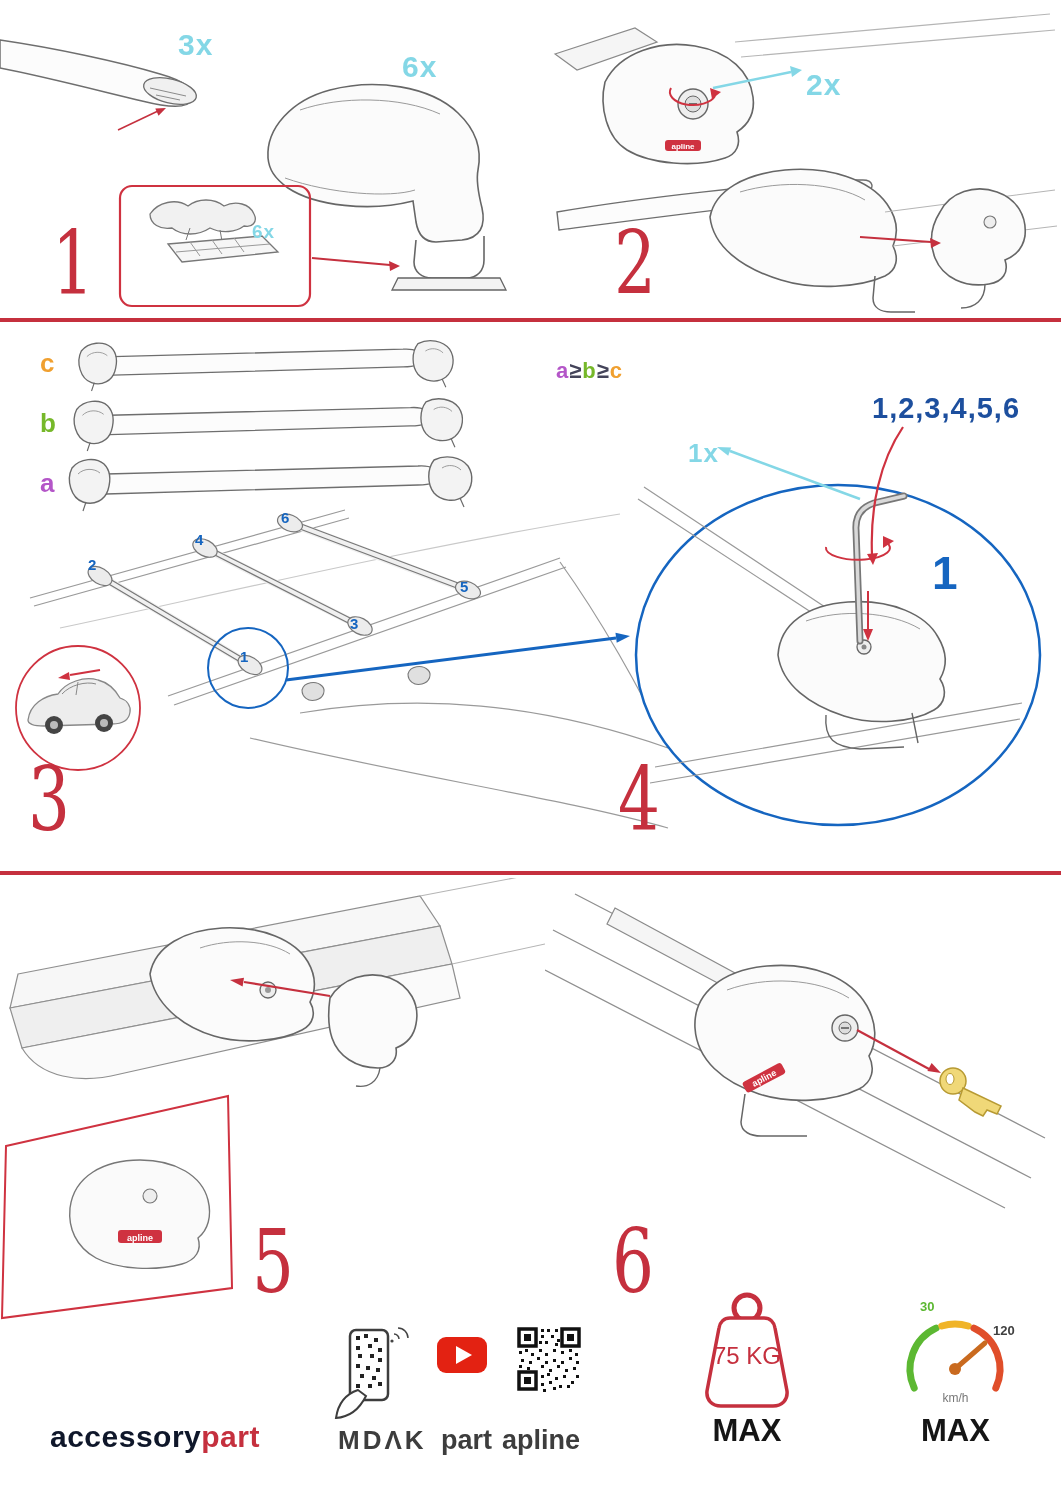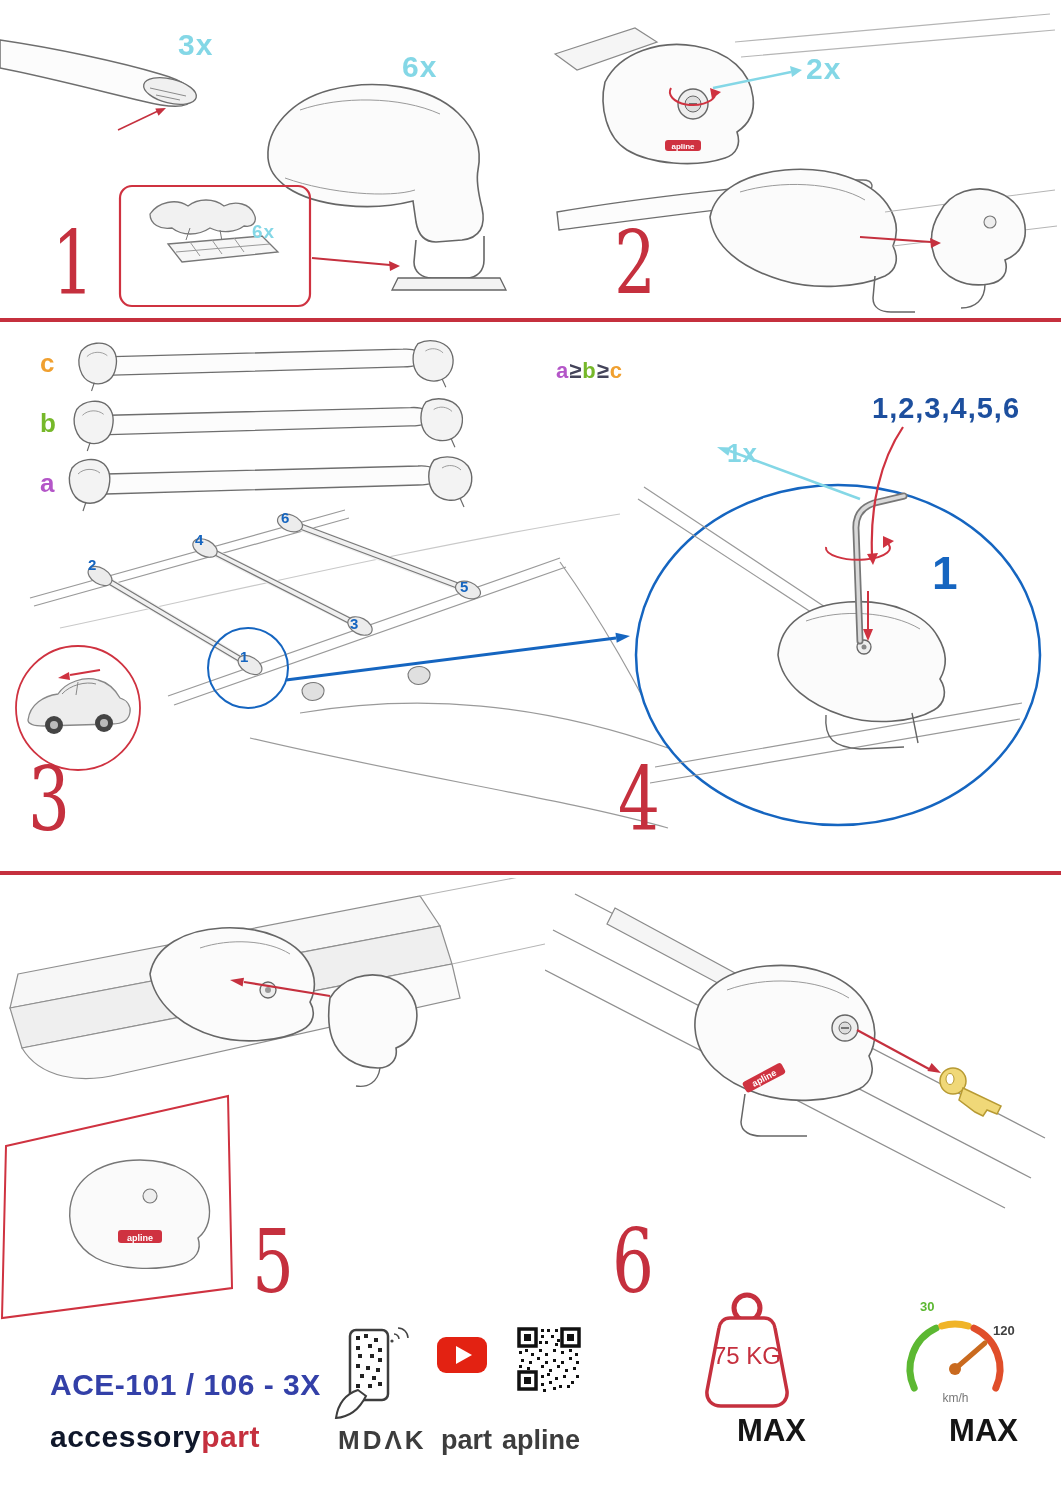--- a/index.html
+++ b/index.html
@@ -8,35 +8,35 @@
   .page { position:relative; width:1061px; height:1500px; background:#ffffff; overflow:hidden; }
   .abs { position:absolute; }
   svg { display:block; }
   svg text { font-family:"Liberation Sans","DejaVu Sans",sans-serif; }
 
   .stepnum { font-family:"DejaVu Serif","Liberation Serif",serif; font-size:88px; line-height:1;
              color:#c5303e; transform:scaleX(.75); transform-origin:left top; }
   .divider { position:absolute; left:0; width:1061px; height:4px; background:#c5303e; }
   .qty  { color:#84d7e6; font-weight:bold; font-size:30px; line-height:1; letter-spacing:1px; }
   .qty-sm { font-size:19px; }
-  .qty-md { font-size:26px;margin-left:39px; }
+  .qty-md { font-size:26px; }
   .sizelabel { font-weight:bold; font-size:26px; line-height:1; }
   .c-orange { color:#f0a030; } .c-green { color:#76b82a; } .c-purple { color:#b456c8; }
   .formula { font-weight:bold; font-size:22px; line-height:1; letter-spacing:1px; }
   .formula .ge { color:#44445a; }
   .seq { color:#1d4f9e; font-weight:bold; font-size:29px; line-height:1; letter-spacing:1px; }
   .bigblue { color:#1565c0; font-weight:bold; font-size:46px; line-height:1; }
   .roofnum { color:#1565c0; font-weight:bold; font-size:15px; line-height:1; }
   .model { color:#3340a8; font-weight:bold; font-size:30px; letter-spacing:.5px; line-height:1; }
   .brandword { font-weight:bold; font-size:30px; letter-spacing:.5px; color:#0f172a; line-height:1; }
   .red { color:#c5303e; }
   .mdak { font-weight:bold; font-size:26px; letter-spacing:3px; color:#3d3d3d; line-height:1; }
   .smallbrand { font-weight:bold; font-size:27px; line-height:1; color:#3d3d3d; }
   .weighttxt { color:#c5303e; font-weight:normal; font-size:24px; line-height:1; text-align:center; }
-  .maxlabel { font-weight:bold; font-size:31px; color:#151515; text-align:right; line-height:1; }
+  .maxlabel { font-weight:bold; font-size:31px; color:#151515; text-align:center; line-height:1; }
   .speedlo { color:#5cb832; font-weight:bold; font-size:13px; line-height:1; }
   .speedhi { color:#404040; font-weight:bold; font-size:13px; line-height:1; }
   .kmh { color:#777; font-size:12px; text-align:center; line-height:1; }
 </style>
 </head>
 <body>
 
 <div class="page">
 
   <svg class="abs" style="left:0;top:18px" width="545" height="300" viewBox="0 0 545 300">
@@ -109,21 +109,21 @@
     </g>
     <g>
       <line x1="315" y1="225" x2="386" y2="230" stroke="#c5303e" stroke-width="2.2"></line>
       <polygon points="396,231 385,226 386,236" fill="#c5303e"></polygon>
     </g>
   </svg>
 
   <span class="abs qty" style="left:178px;top:30px">3x</span>
   <span class="abs qty" style="left:402px;top:52px">6x</span>
   <span class="abs qty qty-sm" style="left:252px;top:222px">6x</span>
-  <span class="abs qty" style="left:806px;top:54px">2x</span>
+  <span class="abs qty" style="left:806px;top:70px">2x</span>
 
   <span class="abs stepnum" style="left:52px;top:220px">1</span>
   <span class="abs stepnum" style="left:614px;top:220px">2</span>
 
   <div class="divider" style="top:318px"></div>
 
   <svg class="abs" style="left:58px;top:332px" width="445" height="186" viewBox="0 0 445 186">
     <defs>
       <g id="barassy">
         <path d="M44,20 L356,12 C370,11 376,16 376,22 C376,28 369,31 356,31 L44,40 C34,40 29,35 29,30 C29,25 34,21 44,20 Z" fill="#fcfcfc" stroke="#6e6e6e" stroke-width="1.4"></path>
@@ -301,21 +301,20 @@
     <g>
       <circle cx="408" cy="203" r="13" fill="#f0d878" stroke="#b79a33" stroke-width="1.5"></circle>
       <ellipse cx="405" cy="201" rx="4" ry="5.5" fill="#fff" stroke="#b79a33" stroke-width="1"></ellipse>
       <path d="M418,210 L456,228 L452,236 L442,232 L438,238 L430,234 L414,222 Z" fill="#f0d878" stroke="#b79a33" stroke-width="1.5"></path>
     </g>
   </svg>
 
   <span class="abs stepnum" style="left:252px;top:1218px">5</span>
   <span class="abs stepnum" style="left:612px;top:1218px">6</span>
 
-  <span class="abs model" style="left:50px;top:1370px">ACE-101 / 106 - 3X</span>
 
   <div class="abs" style="left:50px;top:1422px">
     <span class="brandword">accessory</span><span class="brandword red">part</span>
   </div>
 
   <svg class="abs" style="left:332px;top:1322px" width="86" height="100" viewBox="0 0 86 100">
     <path d="M66,6 A10,10 0 0 1 76,16 M62,12 A5,5 0 0 1 67,17" stroke="#444" stroke-width="1.5" fill="none"></path>
     <circle cx="60" cy="19" r="1.6" fill="#444"></circle>
     <rect x="18" y="8" width="38" height="70" rx="6" fill="#fff" stroke="#3d3d3d" stroke-width="2.5"></rect>
     <g fill="#222">

